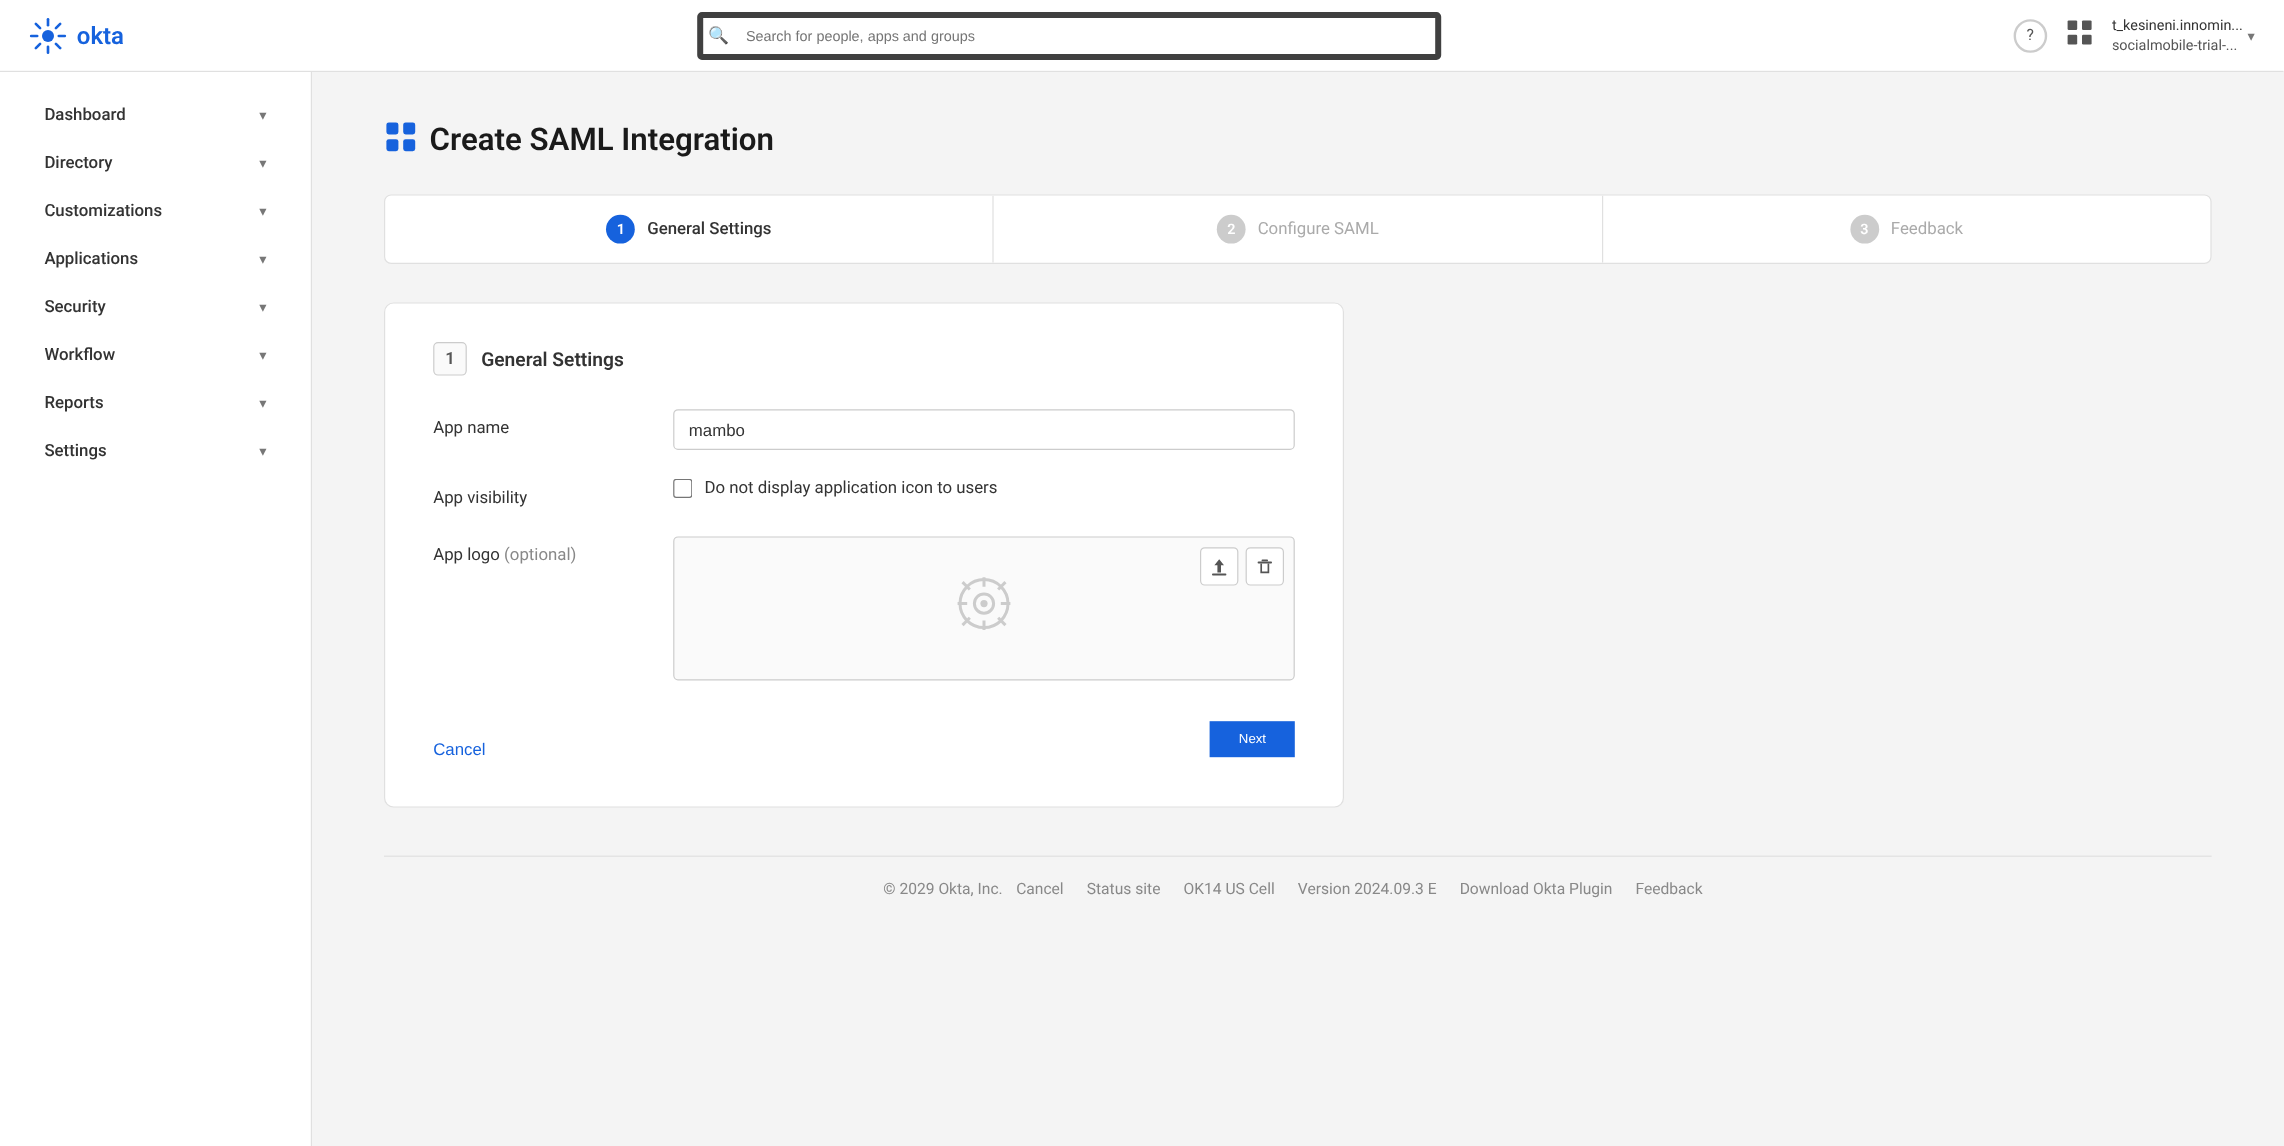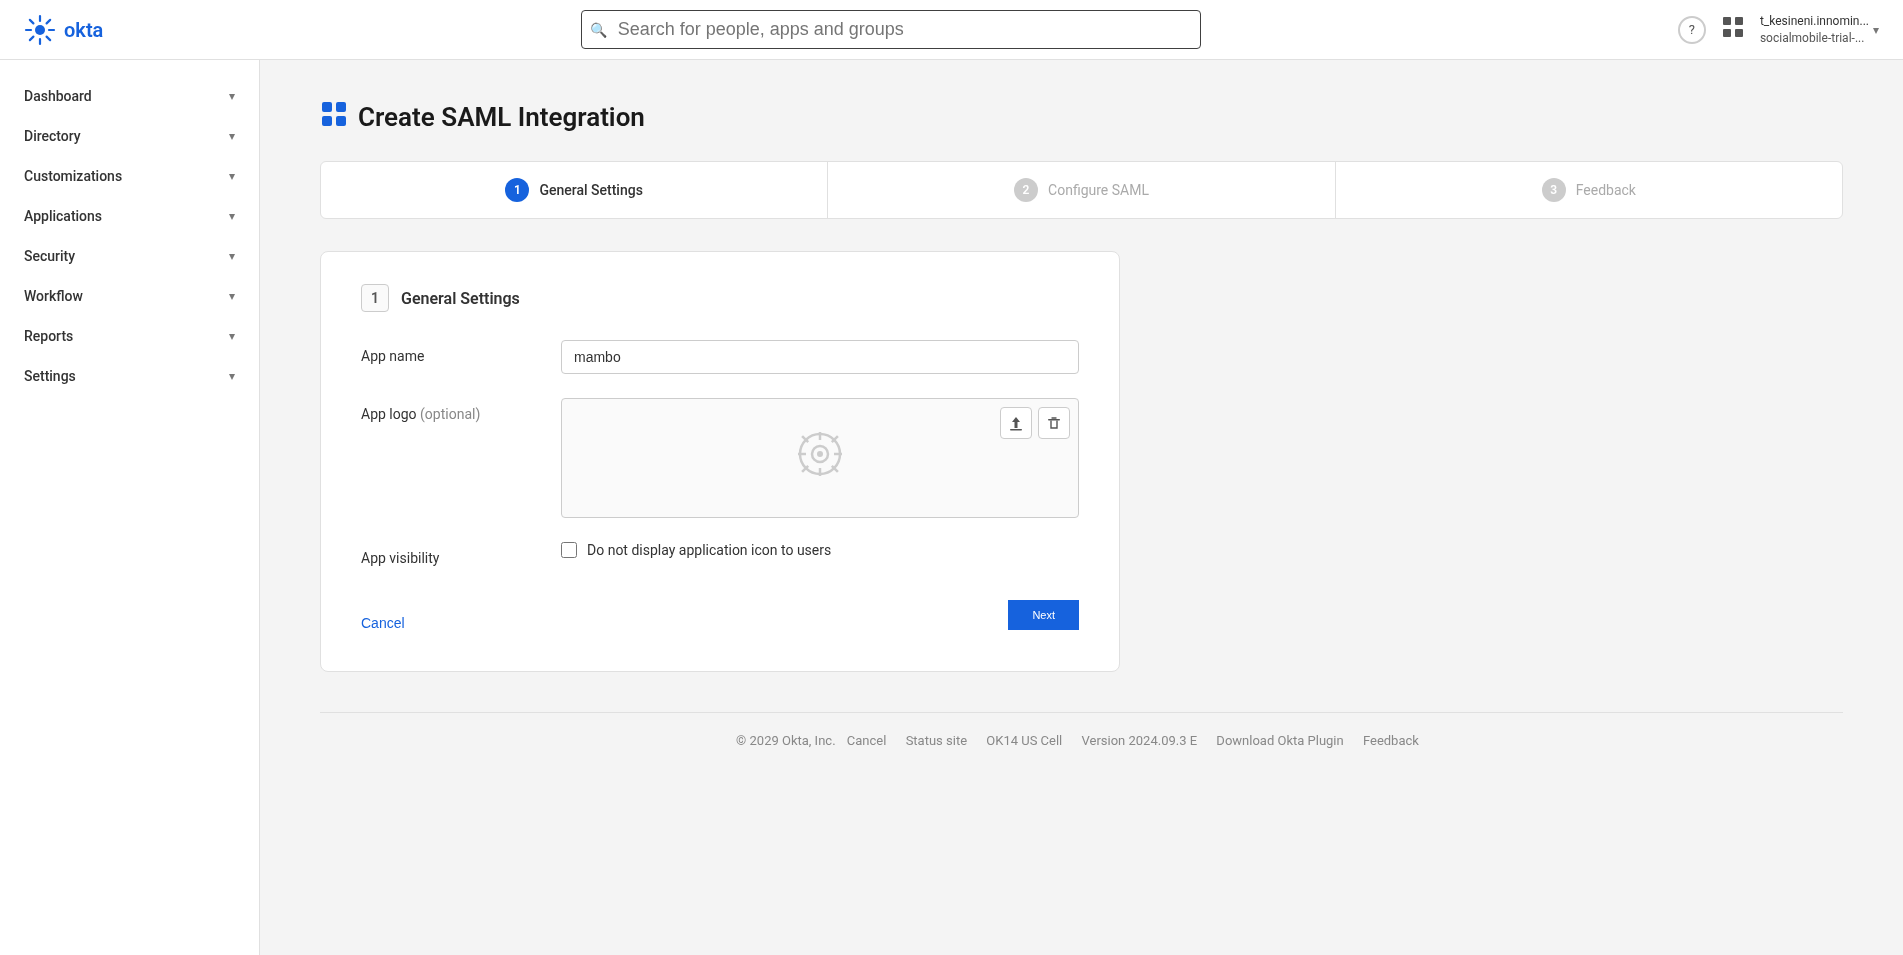--- a/index.html
+++ b/index.html
@@ -9,36 +9,36 @@
     .topnav {
       display: flex; align-items: center; justify-content: space-between;
       background: #fff; border-bottom: 1px solid #e0e0e0;
       padding: 0 24px; height: 60px; position: fixed; top: 0; left: 0; right: 0; z-index: 100; gap: 32px;
     }
     .topnav-left { display: flex; align-items: center; gap: 10px; }
     .okta-logo { display: flex; align-items: center; gap: 8px; font-size: 20px; font-weight: 600; color: #1662dd; }
     .okta-logo .logo-icon { width: 32px; height: 32px; }
     .topnav-search { flex: 1; max-width: 620px; }
     .topnav-search input {
-      width: 100%; padding: 8px 16px 8px 36px; border: 1px solid #404040; border-radius: 4px;
-      font-size: 18px; background: #fff; color: #555; outline: none;
+      width: 100%; padding: 8px 16px 8px 36px; border: 5px solid #404040; border-radius: 4px;
+      font-size: 12px; background: #fff; color: #555; outline: none;
     }
     .search-wrapper { position: relative; }
     .search-icon-pos { position: absolute; left: 10px; top: 50%; transform: translateY(-50%); color: #999; font-size: 14px; }
     .topnav-right { display: flex; align-items: center; gap: 16px; }
     .topnav-right .help-icon { font-size: 20px; color: #555; cursor: pointer; border: 2px solid #ccc; border-radius: 50%; width: 28px; height: 28px; display: flex; align-items: center; justify-content: center; font-size: 13px; }
     .topnav-right .grid-icon { font-size: 20px; color: #555; cursor: pointer; }
     .user-info { display: flex; align-items: center; gap: 4px; cursor: pointer; font-size: 13px; color: #333; }
     .user-info .chevron { font-size: 12px; color: #777; }
 
     
     .layout { display: flex; margin-top: 60px; min-height: calc(100vh - 60px); }
 
     
-    .sidebar { width: 260px; background: #fff; border-right: 1px solid #e0e0e0; padding: 16px 0; flex-shrink: 0; min-height: calc(100vh - 60px); }
+    .sidebar { width: 260px; background: #fff; border-right: 1px solid #e0e0e0; padding: 16px 13px; flex-shrink: 0; min-height: calc(100vh - 60px); }
     .sidebar-item {
       display: flex; align-items: center; justify-content: space-between;
       padding: 12px 24px; cursor: pointer; color: #333; font-size: 14px; font-weight: 500;
       transition: background 0.15s;
     }
     .sidebar-item .chevron { color: #777; font-size: 12px; }
 
     
     .main-content { flex: 1; padding: 40px 60px; background: #f4f4f4; }
 
@@ -213,20 +213,30 @@
     <div class="form-card">
       <div class="form-card-header">
         <div class="step-num">1</div>
         <span>General Settings</span>
       </div>
 
       <div class="form-row">
         <div class="form-label">App name</div>
         <div class="form-control">
           <input type="text" class="form-input" value="mambo" style="">
+        </div>
+      </div>
+
+      <div class="form-row">
+        <div class="form-label">App visibility</div>
+        <div class="form-control">
+          <div class="checkbox-row">
+            <input type="checkbox" id="visibility-cb" style="">
+            <label for="visibility-cb">Do not display application icon to users</label>
+          </div>
         </div>
       </div>
 
       <div class="form-row">
         <div class="form-label">
           <span>App logo</span>
           <span class="optional">(optional)</span>
         </div>
         <div class="form-control">
           <div class="logo-upload-area">
@@ -257,30 +267,20 @@
                 <line x1="6.1" y1="6.1" x2="12.2" y2="12.2" stroke="#ccc" stroke-width="2.5"></line>
                 <line x1="35.8" y1="35.8" x2="41.9" y2="41.9" stroke="#ccc" stroke-width="2.5"></line>
                 <line x1="41.9" y1="6.1" x2="35.8" y2="12.2" stroke="#ccc" stroke-width="2.5"></line>
                 <line x1="12.2" y1="35.8" x2="6.1" y2="41.9" stroke="#ccc" stroke-width="2.5"></line>
               </svg>
             </span>
           </div>
         </div>
       </div>
 
-      <div class="form-row">
-        <div class="form-label">App visibility</div>
-        <div class="form-control">
-          <div class="checkbox-row">
-            <input type="checkbox" id="visibility-cb" style="">
-            <label for="visibility-cb">Do not display application icon to users</label>
-          </div>
-        </div>
-      </div>
-
       <div class="form-actions">
         <button class="btn-cancel">Cancel</button>
         <button class="btn-next">Next</button>
       </div>
     </div>
 
     <footer class="footer">
       <span>© 2029 Okta, Inc.</span>
       <a href="#">Cancel</a>
       <a href="#">Status site</a>

